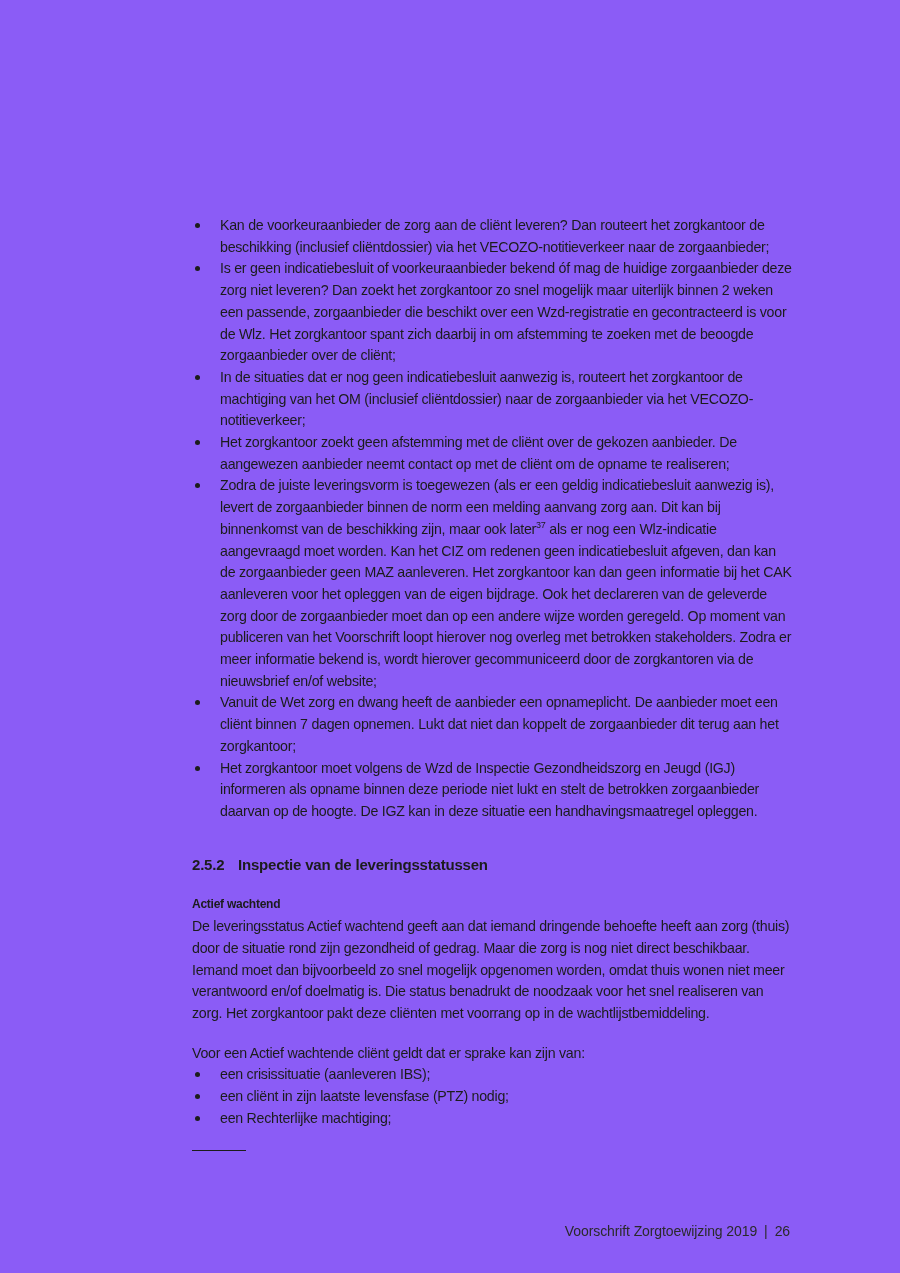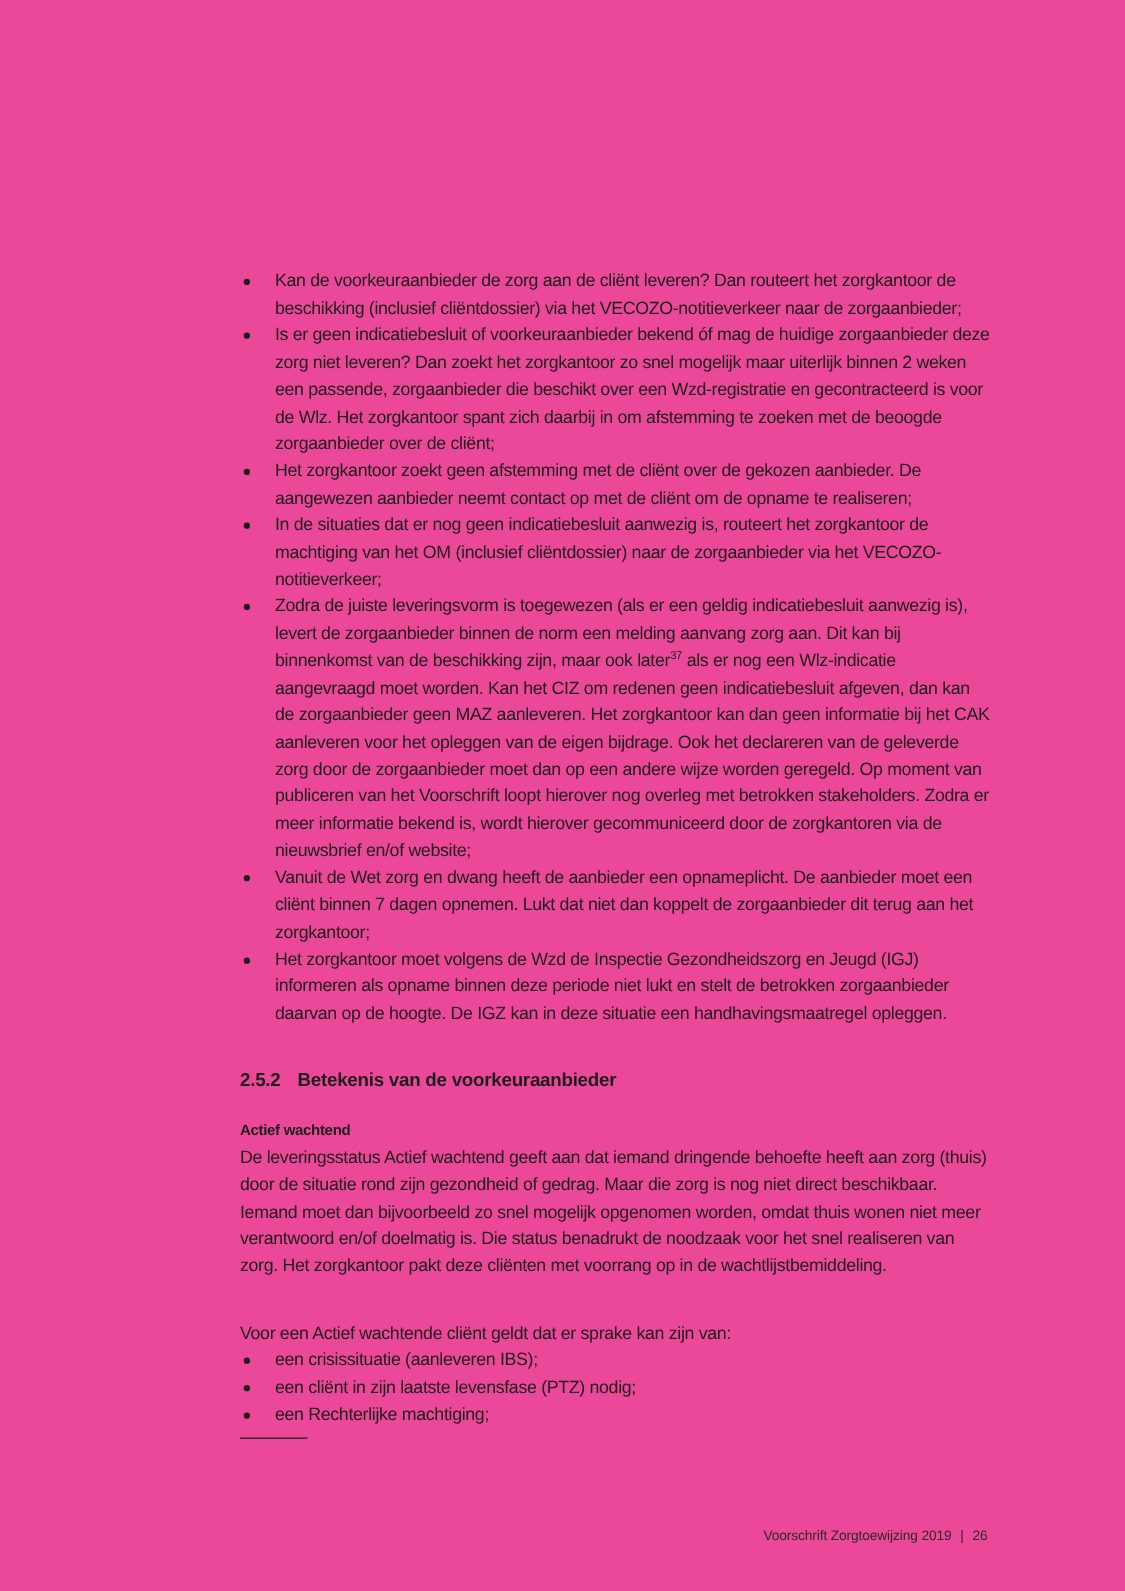--- a/index.html
+++ b/index.html
@@ -1,20 +1,20 @@
 <!DOCTYPE html>
 <html><head>
 <meta charset="utf-8">
 <style>
   html, body { margin: 0; padding: 0; background: #ffffff; }
   .page {
     position: relative;
     width: 900px;
     height: 1273px;
-    background: #ec4899;
+    background: #8b5cf6;
     font-family: "Liberation Sans", sans-serif;
     color: #1c1c1c;
     overflow: hidden;
   }
   .content {
     position: absolute;
     left: 192px;
     top: 215px;
     width: 600px;
     font-size: 14.2px;
@@ -51,21 +51,21 @@
     width: 46px;
     margin-top: 19px;
   }
   h3.sub-heading {
     font-size: 12px;
     font-weight: bold;
     margin: 19px 0 0 0;
     line-height: 21.7px;
   }
   p { margin: 0; }
-  p.intro { margin-top: 32px; }
+  p.intro { margin-top: 18px; }
   sup.ref {
     font-size: 9px;
     line-height: 0;
     vertical-align: super;
   }
   .footnote-area {
     position: absolute;
     left: 192px;
     top: 1150px;
     width: 625px;
@@ -84,21 +84,21 @@
   .footnote-text sup {
     font-size: 8.5px;
     line-height: 0;
     vertical-align: super;
     margin-right: 2px;
   }
   .page-footer {
     position: absolute;
     right: 110px;
     top: 1223px;
-    font-size: 11px;
+    font-size: 14px;
     color: #2a2a2a;
     letter-spacing: -0.1px;
     white-space: nowrap;
   }
   .page-footer .fsep { margin: 0 7px; }
 </style>
 </head>
 <body>
 
 <div class="page">
@@ -109,41 +109,41 @@
       <li>
         <span class="dot"></span>
         <span>Kan de voorkeuraanbieder de zorg aan de cliënt leveren? Dan routeert het zorgkantoor de beschikking (inclusief cliëntdossier) via het VECOZO-notitieverkeer naar de zorgaanbieder;</span>
       </li>
       <li>
         <span class="dot"></span>
         <span>Is er geen indicatiebesluit of voorkeuraanbieder bekend óf mag de huidige zorgaanbieder deze zorg niet leveren? Dan zoekt het zorgkantoor zo snel mogelijk maar uiterlijk binnen 2 weken een passende, zorgaanbieder die beschikt over een Wzd-registratie en gecontracteerd is voor de Wlz. Het zorgkantoor spant zich daarbij in om afstemming te zoeken met de beoogde zorgaanbieder over de cliënt;</span>
       </li>
       <li>
         <span class="dot"></span>
-        <span>Het zorgkantoor zoekt geen afstemming met de cliënt over de gekozen aanbieder. De aangewezen aanbieder neemt contact op met de cliënt om de opname te realiseren;</span>
+        <span>In de situaties dat er nog geen indicatiebesluit aanwezig is, routeert het zorgkantoor de machtiging van het OM (inclusief cliëntdossier) naar de zorgaanbieder via het VECOZO-notitieverkeer;</span>
       </li>
       <li>
         <span class="dot"></span>
-        <span>In de situaties dat er nog geen indicatiebesluit aanwezig is, routeert het zorgkantoor de machtiging van het OM (inclusief cliëntdossier) naar de zorgaanbieder via het VECOZO-notitieverkeer;</span>
+        <span>Het zorgkantoor zoekt geen afstemming met de cliënt over de gekozen aanbieder. De aangewezen aanbieder neemt contact op met de cliënt om de opname te realiseren;</span>
       </li>
       <li>
         <span class="dot"></span>
         <span>Zodra de juiste leveringsvorm is toegewezen (als er een geldig indicatiebesluit aanwezig is), levert de zorgaanbieder binnen de norm een melding aanvang zorg aan. Dit kan bij binnenkomst van de beschikking zijn, maar ook later</span><sup class="ref">37</sup><span> als er nog een Wlz-indicatie aangevraagd moet worden. Kan het CIZ om redenen geen indicatiebesluit afgeven, dan kan de zorgaanbieder geen MAZ aanleveren. Het zorgkantoor kan dan geen informatie bij het CAK aanleveren voor het opleggen van de eigen bijdrage. Ook het declareren van de geleverde zorg door de zorgaanbieder moet dan op een andere wijze worden geregeld. Op moment van publiceren van het Voorschrift loopt hierover nog overleg met betrokken stakeholders. Zodra er meer informatie bekend is, wordt hierover gecommuniceerd door de zorgkantoren via de nieuwsbrief en/of website;</span>
       </li>
       <li>
         <span class="dot"></span>
         <span>Vanuit de Wet zorg en dwang heeft de aanbieder een opnameplicht. De aanbieder moet een cliënt binnen 7 dagen opnemen. Lukt dat niet dan koppelt de zorgaanbieder dit terug aan het zorgkantoor;</span>
       </li>
       <li>
         <span class="dot"></span>
         <span>Het zorgkantoor moet volgens de Wzd de Inspectie Gezondheidszorg en Jeugd (IGJ) informeren als opname binnen deze periode niet lukt en stelt de betrokken zorgaanbieder daarvan op de hoogte. De IGZ kan in deze situatie een handhavingsmaatregel opleggen.</span>
       </li>
     </ul>
 
-    <h2 class="section-heading"><span class="section-number">2.5.2</span><span>Betekenis van de voorkeuraanbieder</span></h2>
+    <h2 class="section-heading"><span class="section-number">2.5.2</span><span>Inspectie van de leveringsstatussen</span></h2>
 
     <h3 class="sub-heading">Actief wachtend</h3>
 
     <p>De leveringsstatus Actief wachtend geeft aan dat iemand dringende behoefte heeft aan zorg (thuis) door de situatie rond zijn gezondheid of gedrag. Maar die zorg is nog niet direct beschikbaar. Iemand moet dan bijvoorbeeld zo snel mogelijk opgenomen worden, omdat thuis wonen niet meer verantwoord en/of doelmatig is. Die status benadrukt de noodzaak voor het snel realiseren van zorg. Het zorgkantoor pakt deze cliënten met voorrang op in de wachtlijstbemiddeling.</p>
 
     <p class="intro">Voor een Actief wachtende cliënt geldt dat er sprake kan zijn van:</p>
 
     <ul class="bullets">
       <li>
         <span class="dot"></span>

